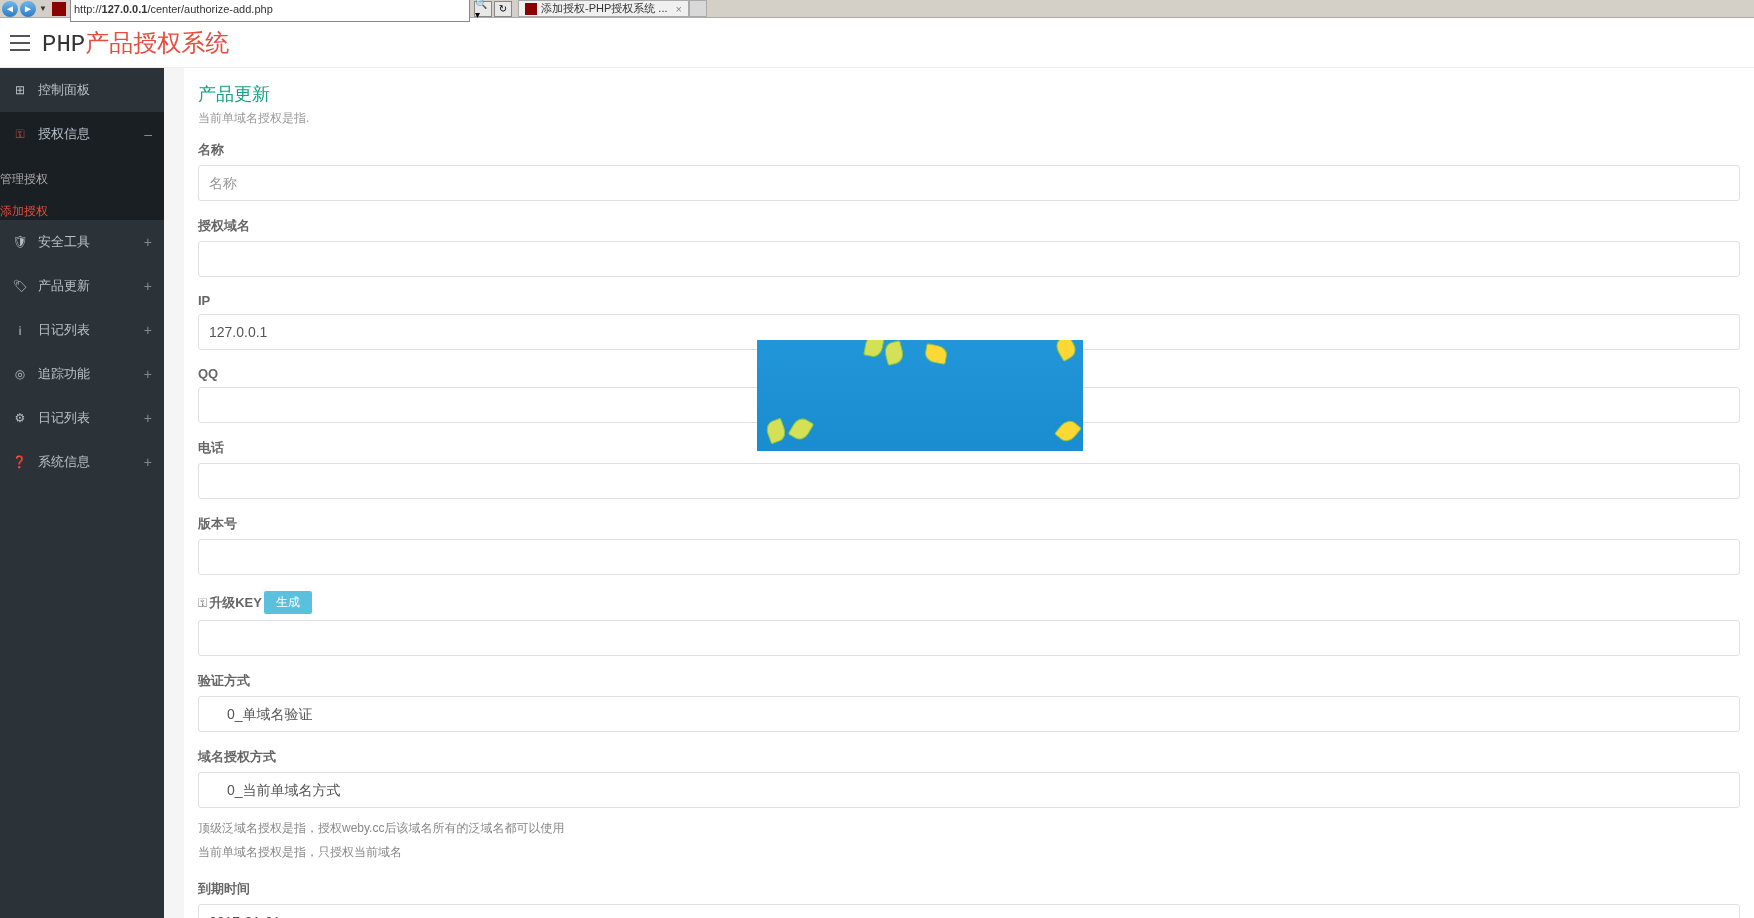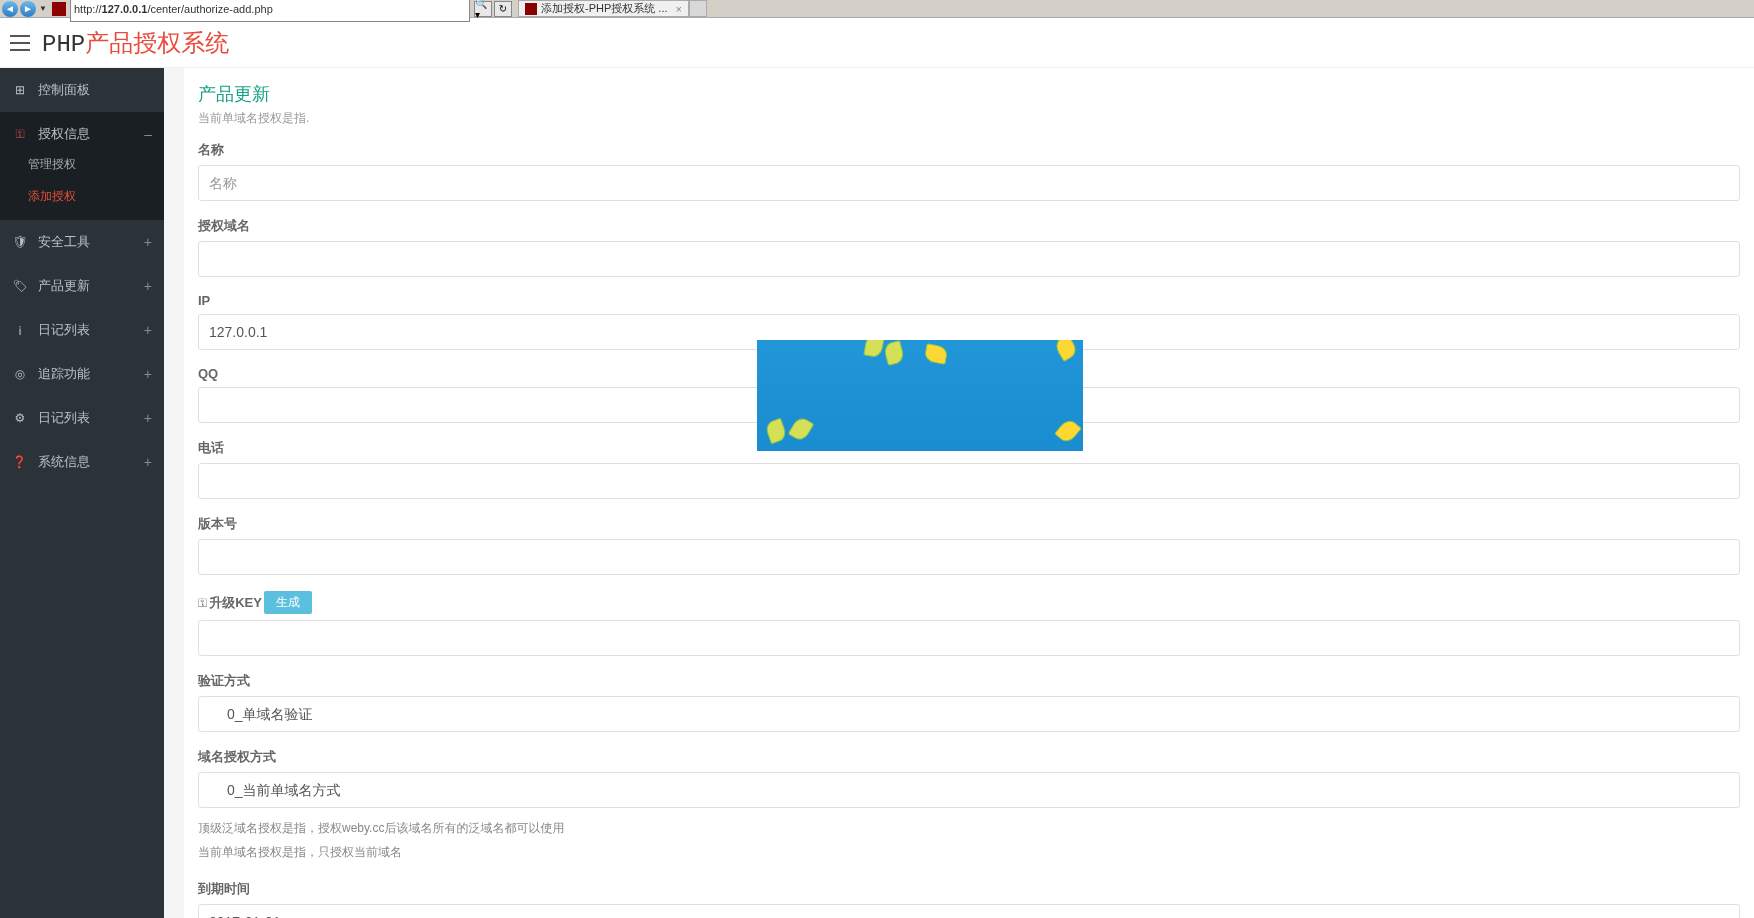--- a/index.html
+++ b/index.html
@@ -185,22 +185,21 @@
       right: 12px;
       font-size: 14px;
       color: #888;
     }
     .nav-sub {
       background: #1a1f23;
     }
     .nav-sub-item {
       height: 32px;
       display: flex;
-      align-items: flex-start;
-      padding-left: 28px;
+      align-items: flex-end;
       font-size: 12px;
       cursor: pointer;
       color: #aaa;
     }
     .nav-sub-item.active {
       color: #e74c3c;
     }
     
     
     .main {

